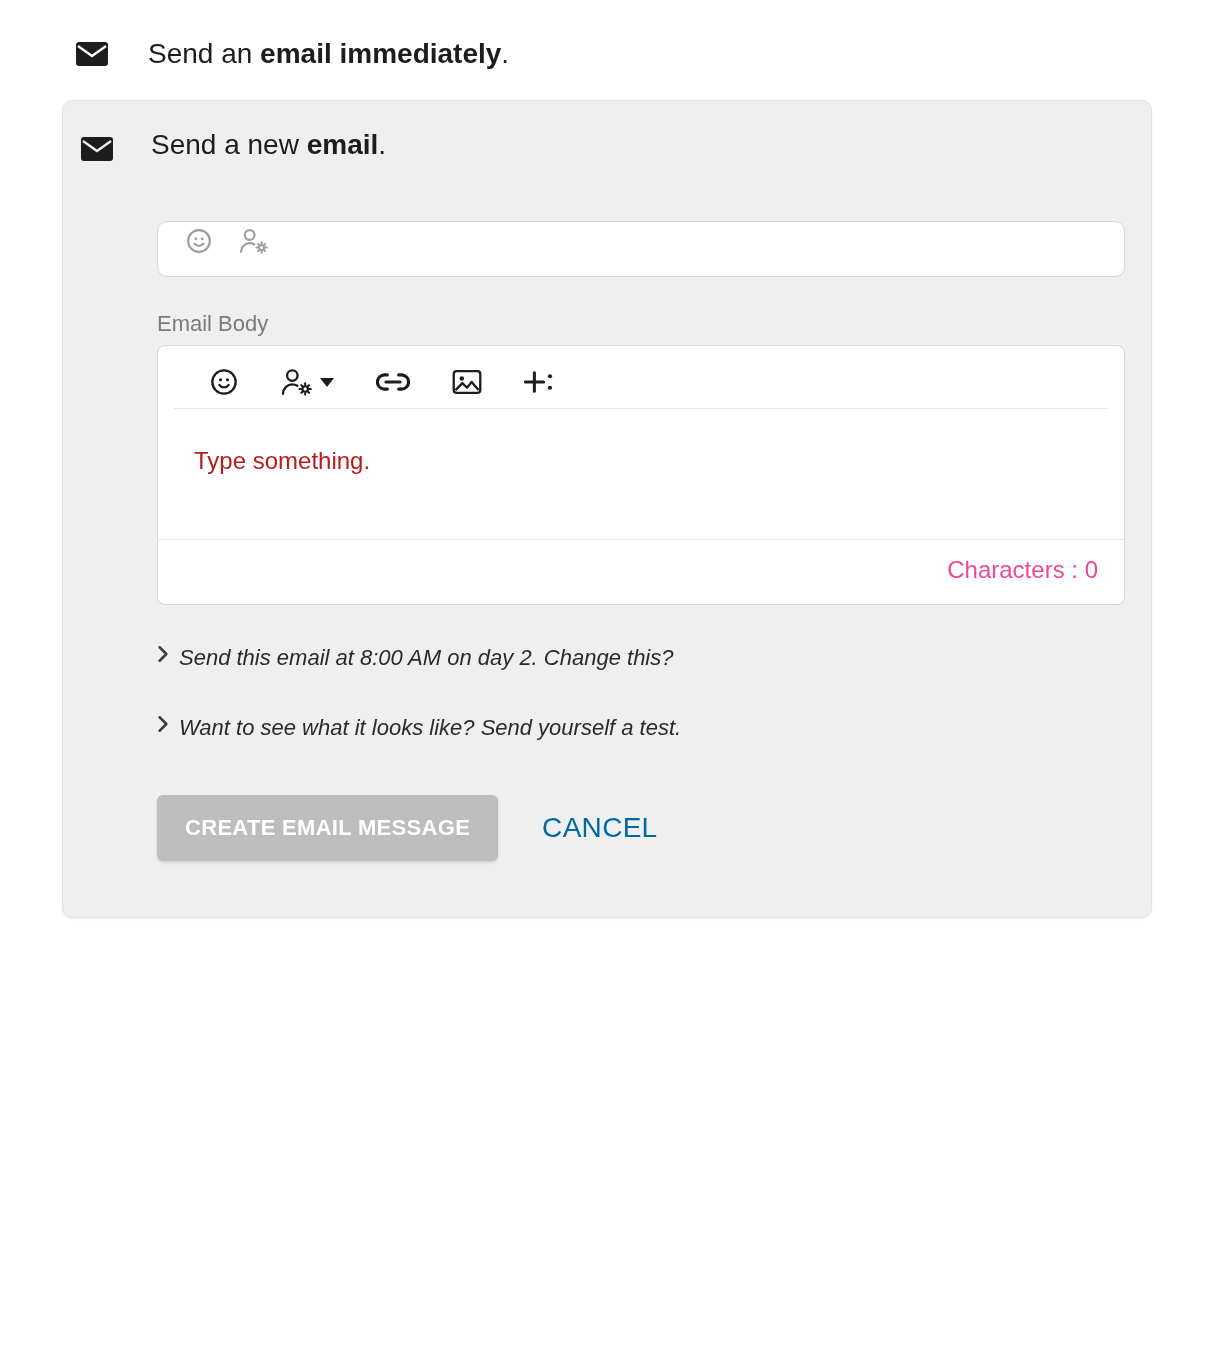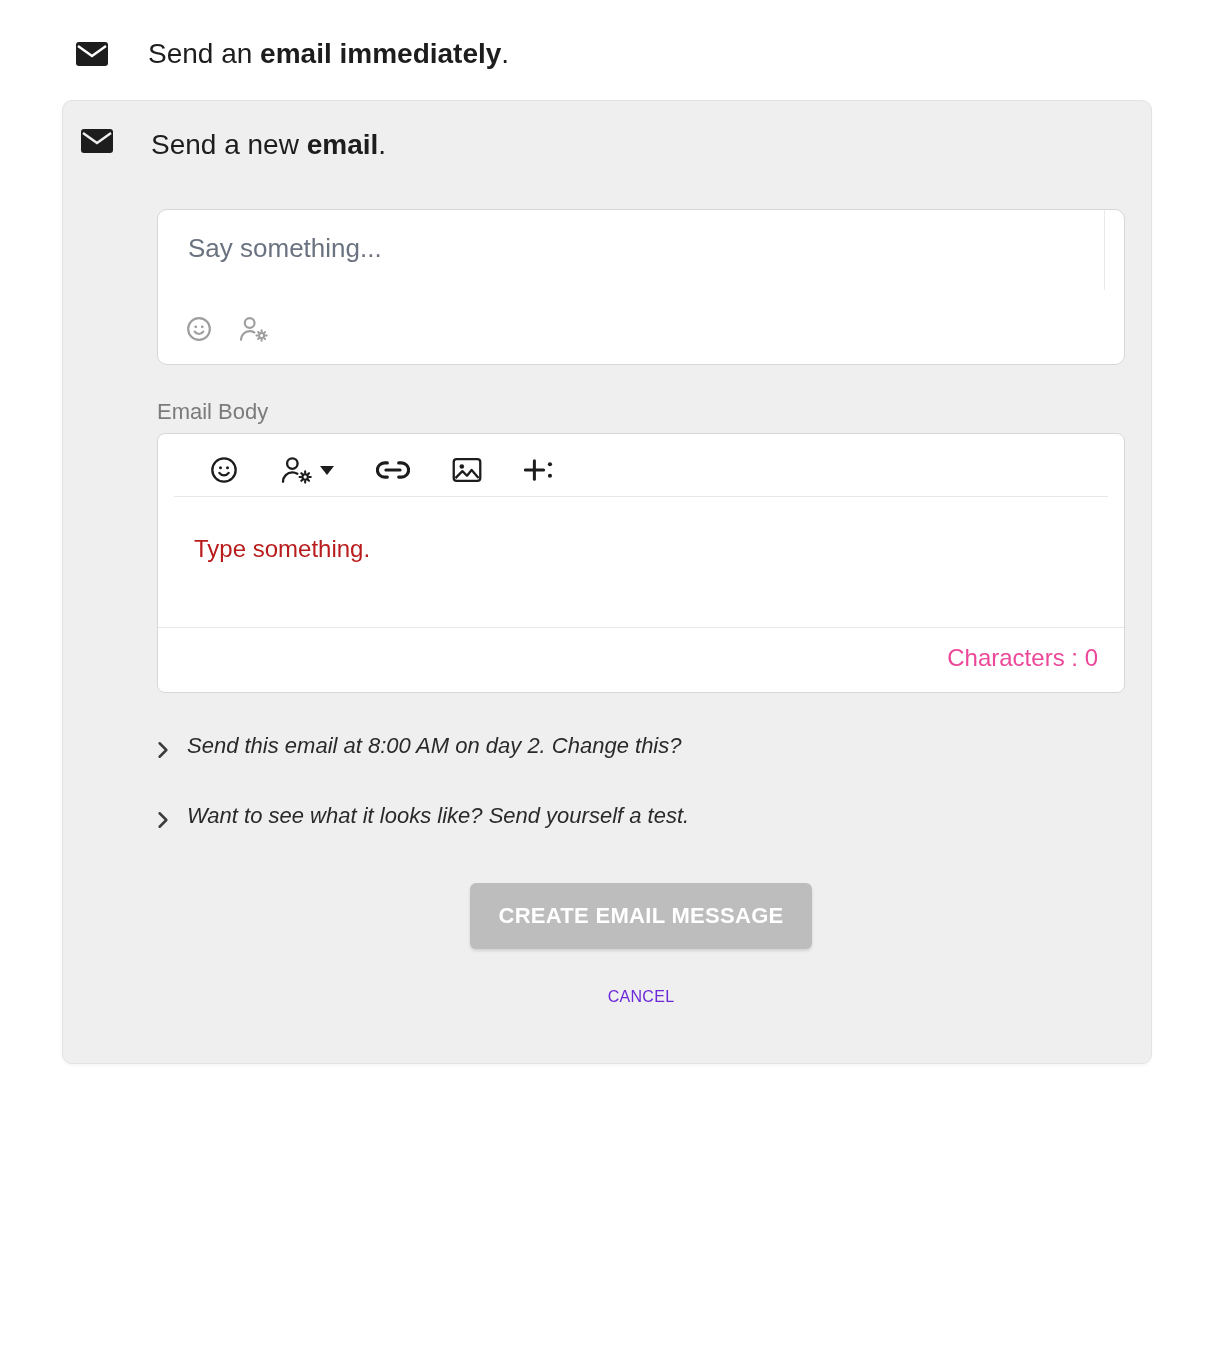--- a/index.html
+++ b/index.html
@@ -34,23 +34,23 @@
   
   .card {
     background: #efefef;
     border: 1px solid #e3e3e3;
     border-radius: 10px;
     padding: 28px 26px 56px 26px;
     box-shadow: 0 2px 3px rgba(0,0,0,0.04);
   }
   .card-header {
     display: flex;
-    align-items: flex-start;
+    align-items: flex-end;
     margin-left: -8px;
-    margin-bottom: 48px;
+    margin-bottom: 60px;
   }
   .card-header .icon {
     width: 34px;
     color: #1d1d1d;
   }
   .card-header .txt {
     margin-left: 36px;
     font-size: 28px;
     color: #1d1d1d;
   }
@@ -154,59 +154,58 @@
   }
 
   .error-text {
     color: #dc2626;
     font-size: 22px;
     margin-top: 20px;
   }
 
   .expander {
     display: flex;
-    align-items: flex-end;
-    gap: 18px;
+    align-items: flex-start;
+    gap: 10px;
     font-style: italic;
     font-size: 22px;
     color: #2a2a2a;
     margin-top: 40px;
     cursor: pointer;
   }
   .expander + .expander { margin-top: 44px; }
   .expander .chev {
     color: #3b3b3b;
     flex: 0 0 auto;
   }
 
   .button-row {
     display: flex;
     align-items: center;
     gap: 38px;
     margin-top: 54px;
-    flex-direction: column;
   }
   .btn-primary {
     background: #bdbdbd;
     color: #ffffff;
     font-size: 22px;
     font-weight: 600;
     letter-spacing: 0.3px;
     border: none;
     border-radius: 6px;
     padding: 20px 28px;
     text-transform: uppercase;
     cursor: pointer;
     box-shadow: 0 2px 3px rgba(0,0,0,0.12);
   }
   .btn-secondary {
     background: transparent;
     border: none;
-    color: #6d28d9;
-    font-size: 16px;
+    color: #0369a1;
+    font-size: 28px;
     font-weight: 500;
     letter-spacing: 0.3px;
     text-transform: uppercase;
     cursor: pointer;
   }
 
   svg { display: block; }
 </style>
 </head>
 <body>
@@ -288,23 +287,20 @@
         </svg>
       </span>
       <span class="txt">
         <span>Send a new </span><span class="bold">email</span><span>.</span>
       </span>
     </div>
 
     <div class="field-group">
 
       <div class="subject-box">
-        <div class="subject-input-wrap">
-          <input type="text" class="subject-input" placeholder="Say something..." style="">
-        </div>
         <div class="subject-scroll-notch"></div>
         <div class="subject-tools">
           <span class="tool-btn">
             <svg width="26" height="26">
                 <use href="#ico-smile"></use>
               </svg>
           </span>
           <span class="tool-btn">
             <svg width="32" height="26">
                 <use href="#ico-person-gear"></use>

